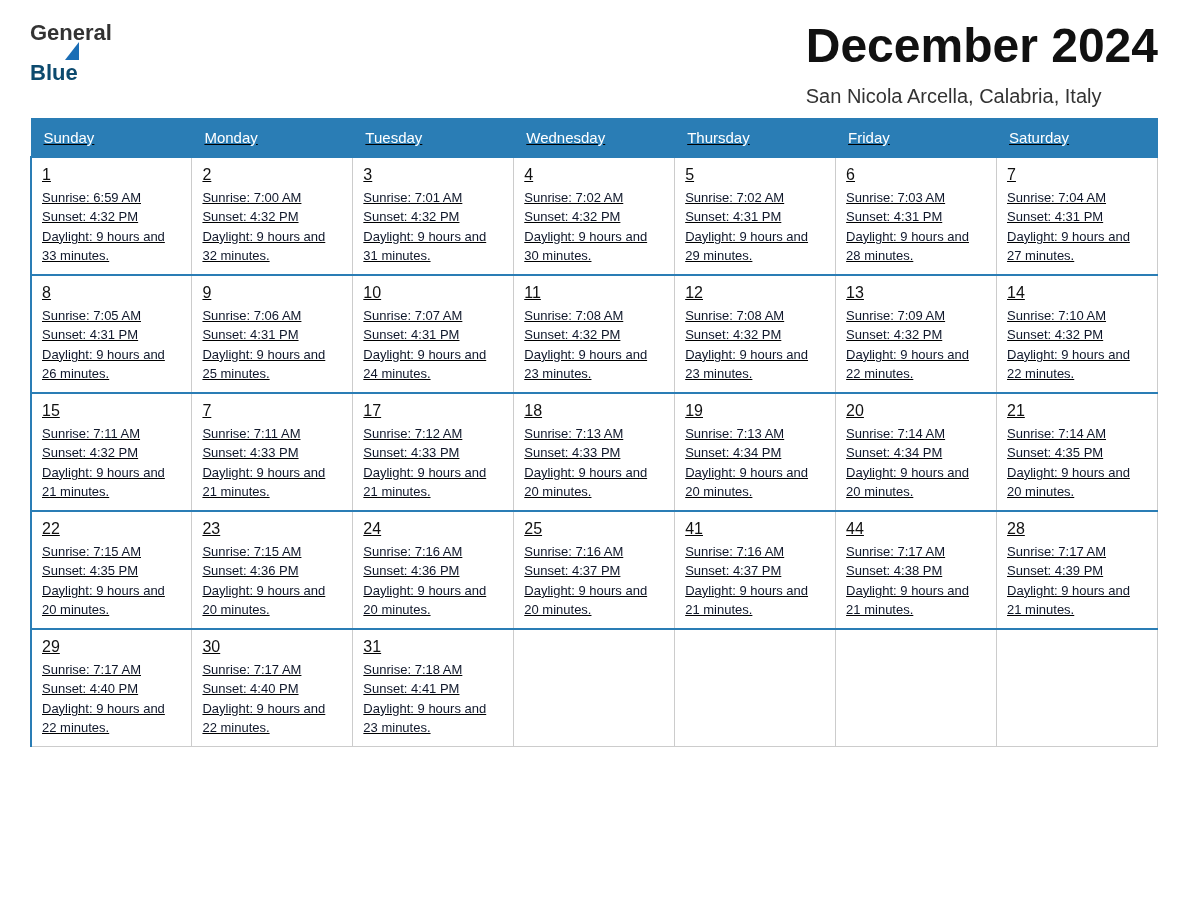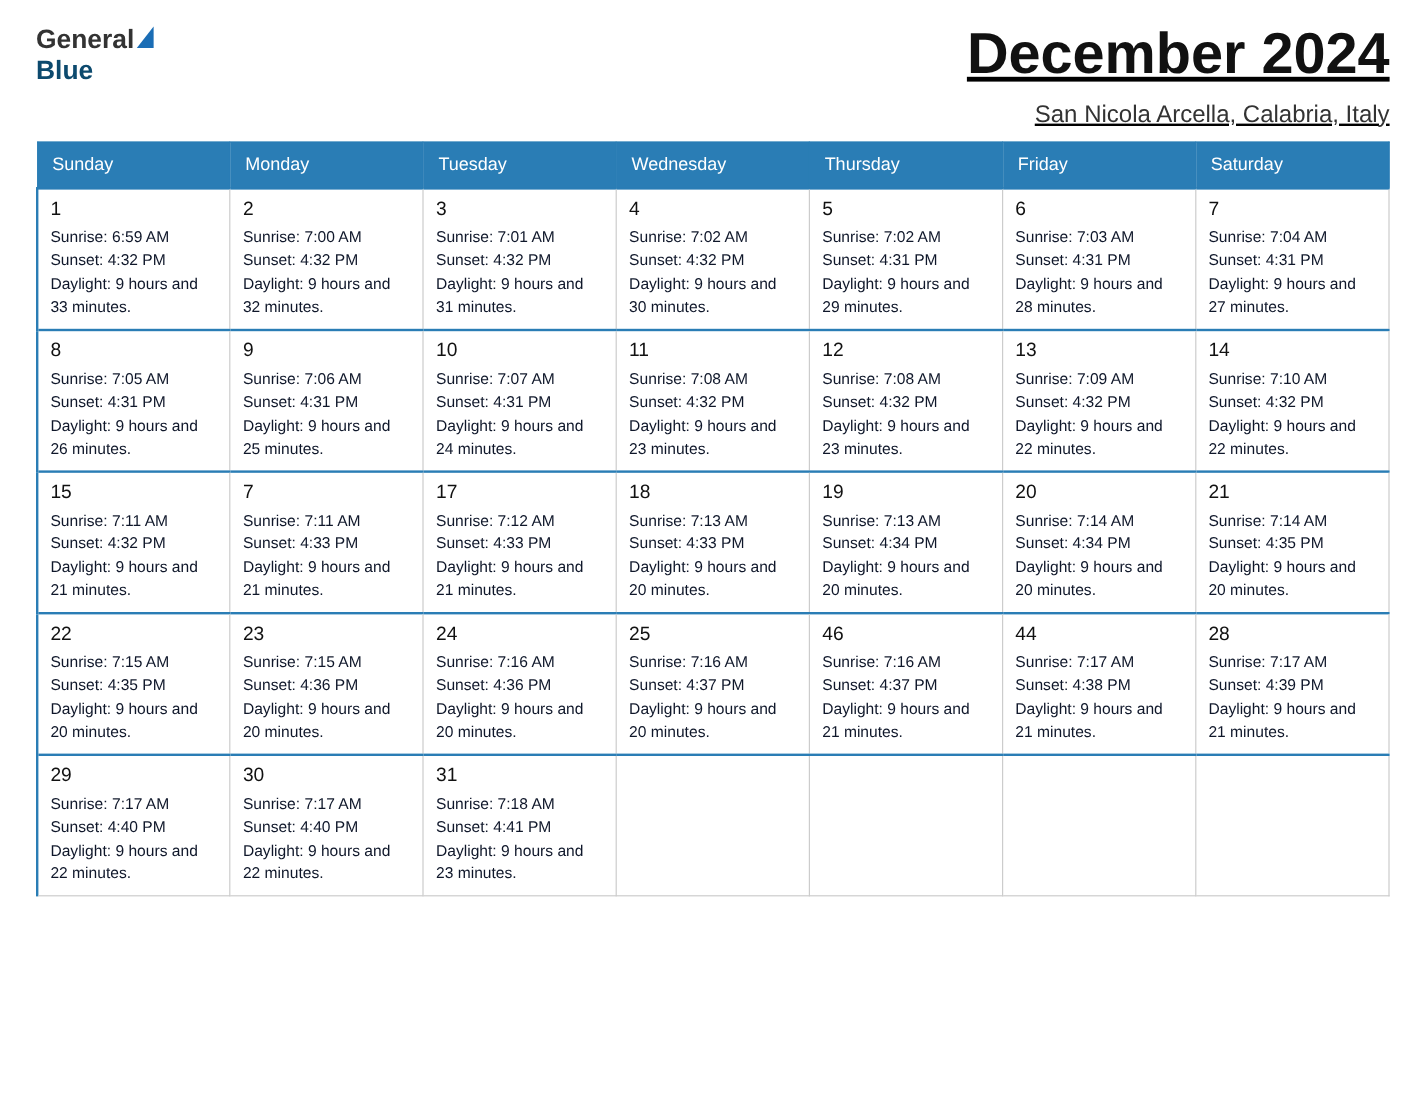--- a/index.html
+++ b/index.html
@@ -33,38 +33,38 @@
     }
     .logo-triangle {
       width: 0;
       height: 0;
       border-left: 14px solid transparent;
       border-bottom: 18px solid #1a6db5;
       margin-left: 2px;
       margin-top: -4px;
     }
     .title-block {
-      text-align: right;
-      text-decoration: underline;
+      text-align: left;
     }
     .month-title {
       font-size: 48px;
       font-weight: bold;
       color: #111;
       line-height: 1.1;
     }
     .subtitle {
       font-size: 20px;
       color: #333;
       margin-top: 12px;
     }
     .calendar {
       width: 100%;
       border-collapse: collapse;
       margin-top: 10px;
+      text-decoration: underline;
     }
     .calendar th {
       background-color: #2a7db5;
       color: #fff;
       font-size: 15px;
       font-weight: normal;
       padding: 10px 12px;
       text-align: left;
       border: 1px solid #2a7db5;
     }
@@ -98,21 +98,21 @@
     .empty-cell {
       background: #fff;
     }
   </style>
 </head>
 <body>
 
 <div class="header-row">
   <div class="logo">
     <div style="display:flex;flex-direction:column;align-items:flex-start;">
-      <div style="display:flex;align-items:center;">
+      <div style="display:flex;align-items:center;flex-direction:column;">
         <span class="logo-text-general">General</span>
         <div class="logo-triangle"></div>
       </div>
       <span class="logo-text-blue">Blue</span>
     </div>
   </div>
   <div class="title-block">
     <div class="month-title">December 2024</div>
     <div class="subtitle">San Nicola Arcella, Calabria, Italy</div>
   </div>
@@ -232,21 +232,21 @@
         </td>
         <td>
           <span class="day-num">24</span>
           <div class="day-info">Sunrise: 7:16 AM<br>Sunset: 4:36 PM<br>Daylight: 9 hours and 20 minutes.</div>
         </td>
         <td>
           <span class="day-num">25</span>
           <div class="day-info">Sunrise: 7:16 AM<br>Sunset: 4:37 PM<br>Daylight: 9 hours and 20 minutes.</div>
         </td>
         <td>
-          <span class="day-num">46</span>
+          <span class="day-num">41</span>
           <div class="day-info">Sunrise: 7:16 AM<br>Sunset: 4:37 PM<br>Daylight: 9 hours and 21 minutes.</div>
         </td>
         <td>
           <span class="day-num">44</span>
           <div class="day-info">Sunrise: 7:17 AM<br>Sunset: 4:38 PM<br>Daylight: 9 hours and 21 minutes.</div>
         </td>
         <td>
           <span class="day-num">28</span>
           <div class="day-info">Sunrise: 7:17 AM<br>Sunset: 4:39 PM<br>Daylight: 9 hours and 21 minutes.</div>
         </td>

